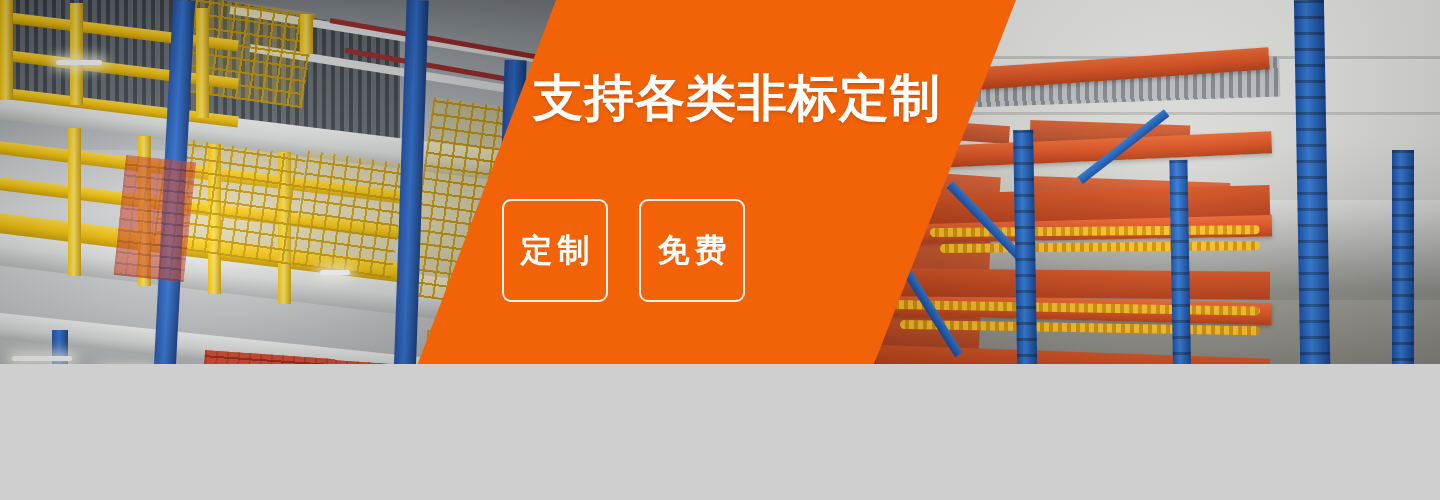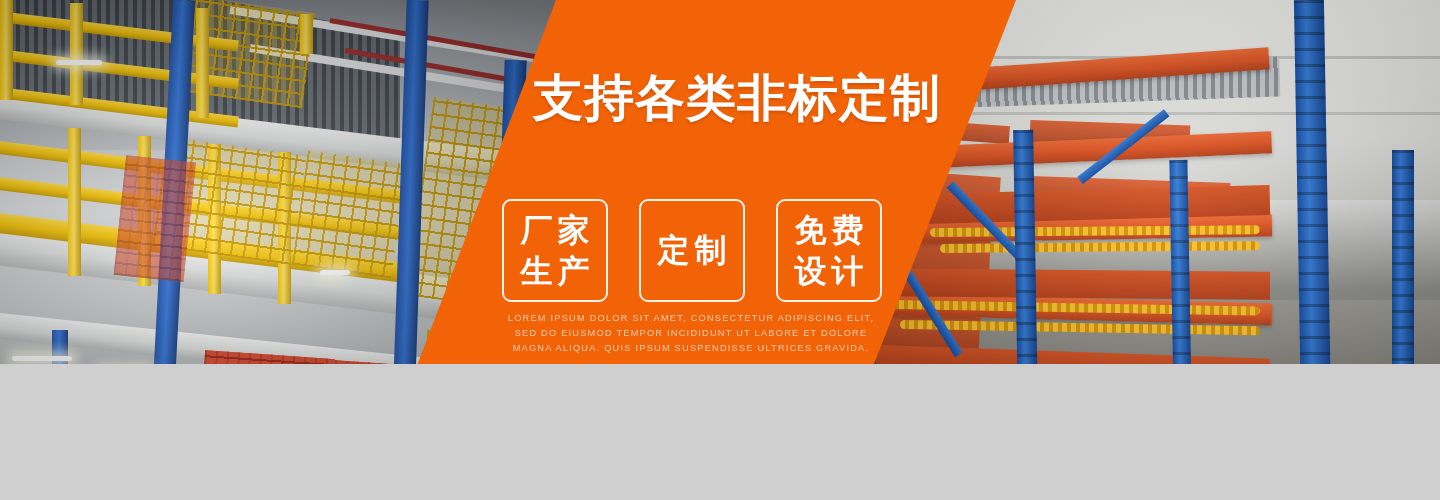--- a/index.html
+++ b/index.html
@@ -304,29 +304,23 @@
 
   <div class="panel"></div>
 
   <div class="panel-content">
 
     <div class="headline">支持各类非标定制</div>
 
 
     <div class="badges">
       <div class="badge">
-        <span>厂家</span>
-        <span>生产</span>
-      </div>
-      <div class="badge">
         <span>定制</span>
       </div>
       <div class="badge">
         <span>免费</span>
-        <span>设计</span>
       </div>
     </div>
 
-    <div class="lorem">LOREM IPSUM DOLOR SIT AMET, CONSECTETUR ADIPISCING ELIT, SED DO EIUSMOD TEMPOR INCIDIDUNT UT LABORE ET DOLORE MAGNA ALIQUA. QUIS IPSUM SUSPENDISSE ULTRICES GRAVIDA.</div>
 
 
   </div>
 </div>
 
 </body></html>

